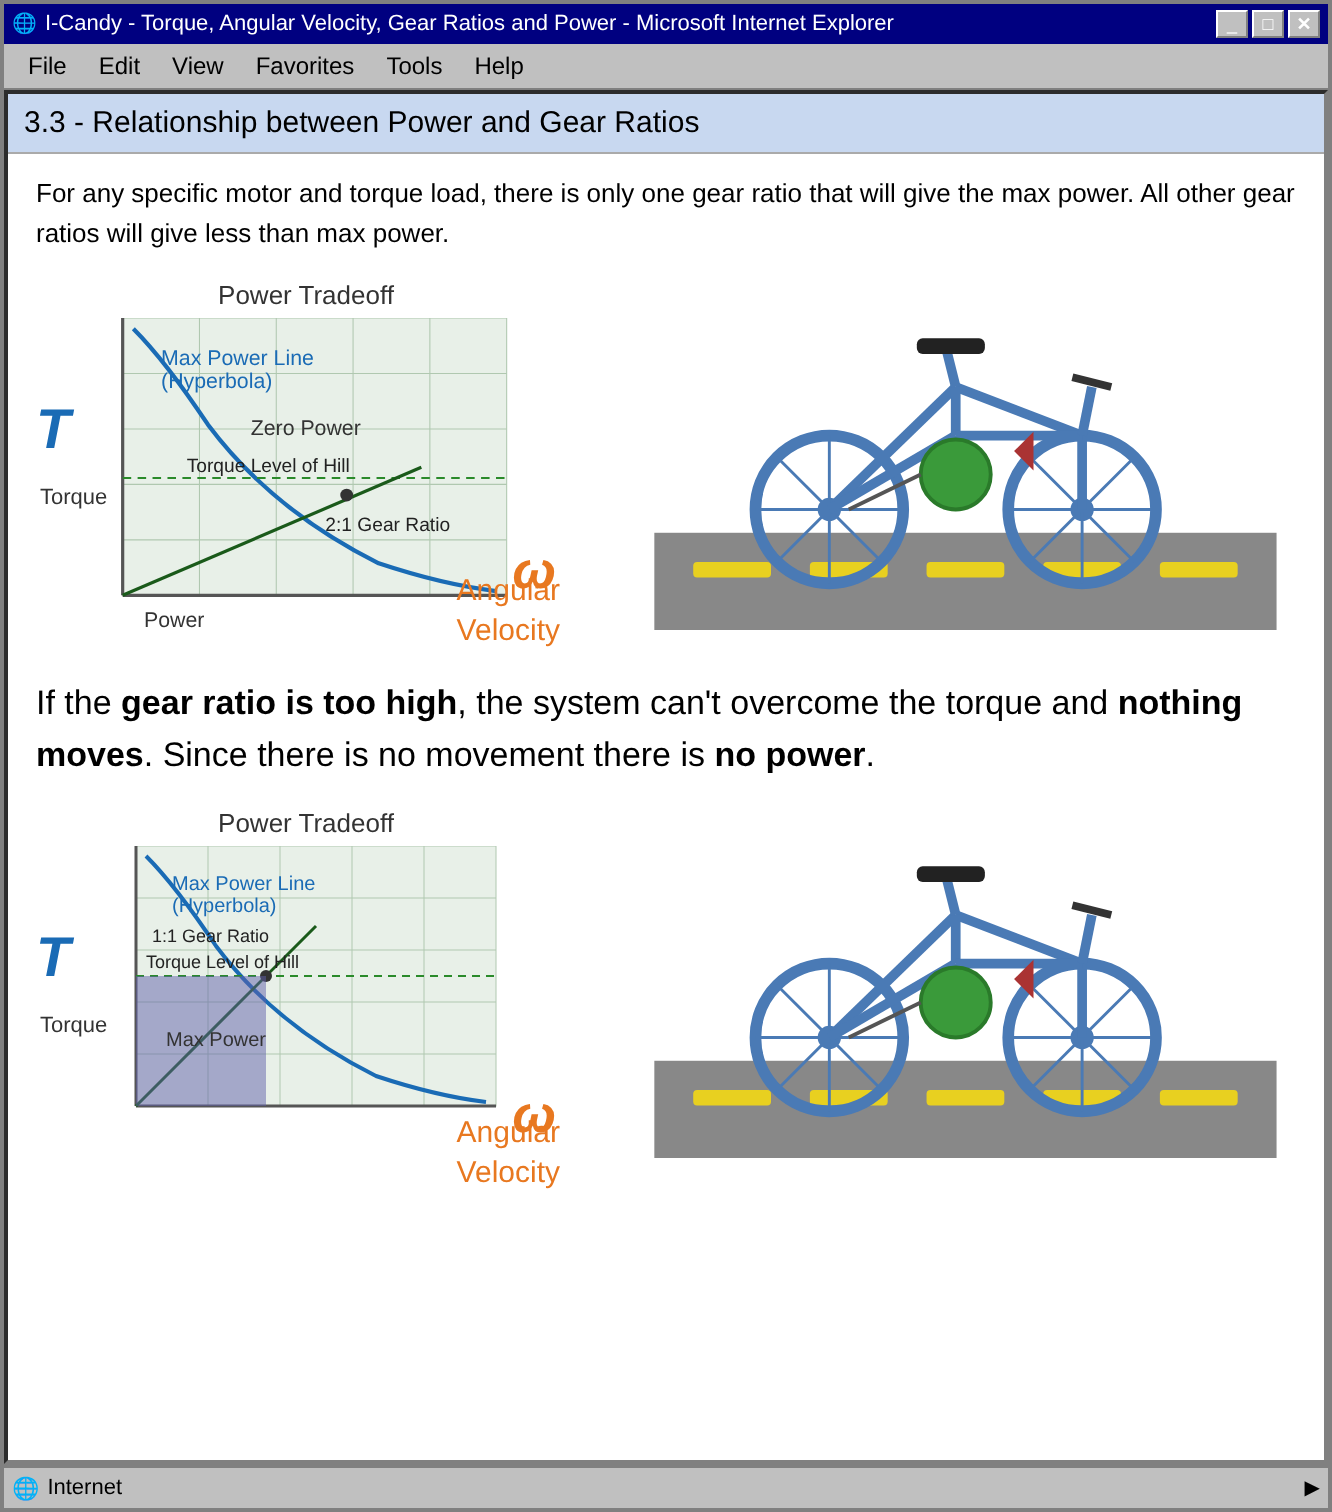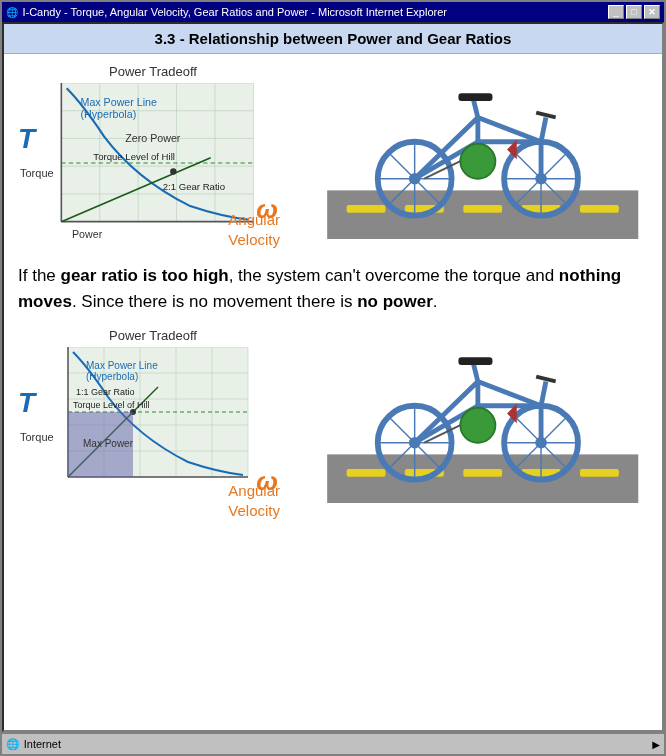--- a/index.html
+++ b/index.html
@@ -63,25 +63,24 @@
       flex: 1;
       overflow-y: auto;
       overflow-x: hidden;
       padding: 10px 14px;
       border: 2px inset #808080;
     }
 
     .page-title {
       background: #c8d8f0;
       font-size: 15px;
-      font-weight: bold;
+      font-weight: normal;
       padding: 6px 8px;
       margin: -10px -14px 10px -14px;
       border-bottom: 1px solid #aaa;
-      text-align: center;
     }
 
     .intro-text {
       font-size: 13px;
       margin-bottom: 14px;
       line-height: 1.5;
     }
 
     .section {
       display: flex;
@@ -211,24 +210,33 @@
       <span class="title-bar-icon">🌐</span>
       <span style="font-size:11px;">I-Candy - Torque, Angular Velocity, Gear Ratios and Power - Microsoft Internet Explorer</span>
     </div>
     <div class="title-bar-buttons">
       <div class="tb-btn">_</div>
       <div class="tb-btn">□</div>
       <div class="tb-btn" style="font-weight:bold;">✕</div>
     </div>
   </div>
 
+  <div class="menu-bar">
+    <span class="menu-item">File</span>
+    <span class="menu-item">Edit</span>
+    <span class="menu-item">View</span>
+    <span class="menu-item">Favorites</span>
+    <span class="menu-item">Tools</span>
+    <span class="menu-item">Help</span>
+  </div>
 
   <div class="browser-content">
     <div class="page-title">3.3 - Relationship between Power and Gear Ratios</div>
 
+    <p class="intro-text">For any specific motor and torque load, there is only one gear ratio that will give the max power. All other gear ratios will give less than max power.</p>
 
     <div class="section">
 
       <div class="diagram-area">
         <div class="diagram-title">Power Tradeoff</div>
         <div style="position:relative; height:170px;">
           <span class="torque-label">T</span>
           <span class="torque-word">Torque</span>
           <div class="graph-container">
             <svg class="graph-svg" viewBox="0 0 200 150" xmlns="http://www.w3.org/2000/svg">

